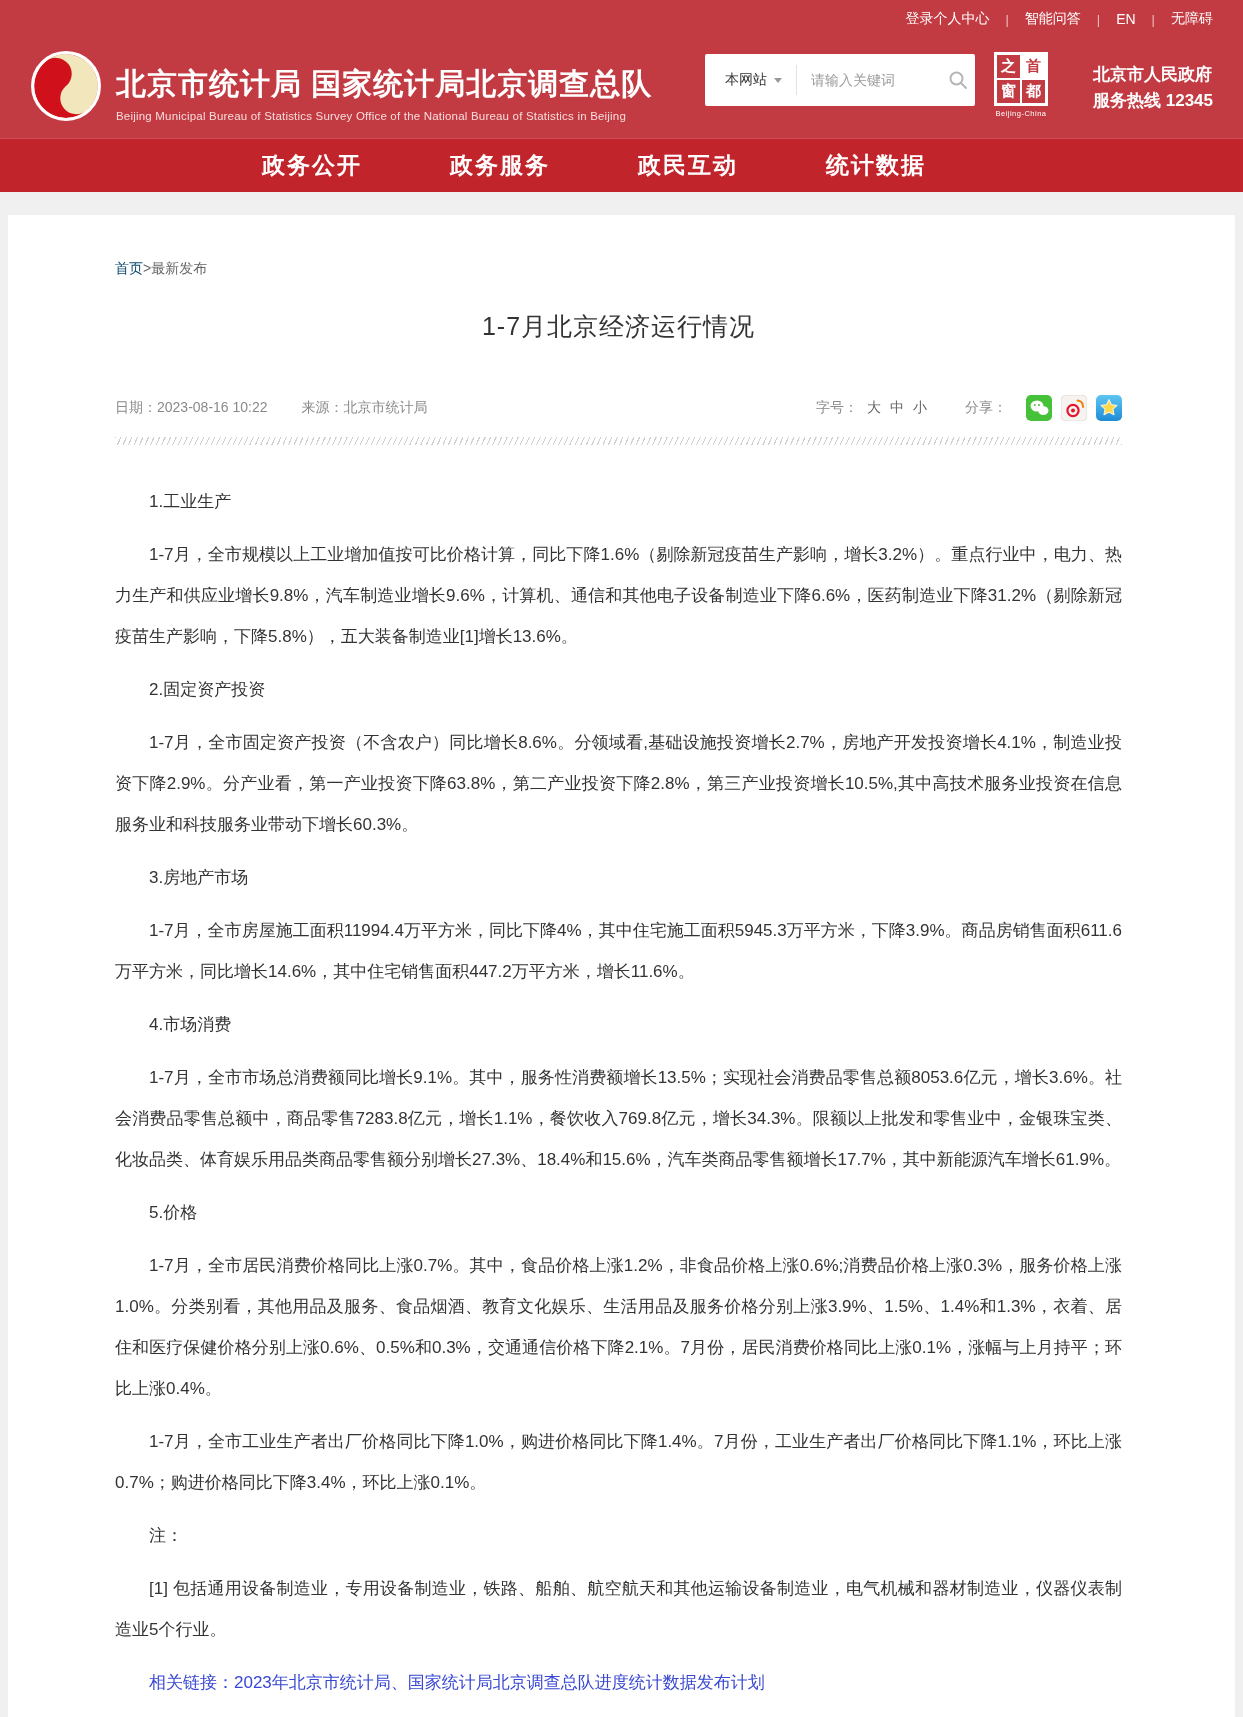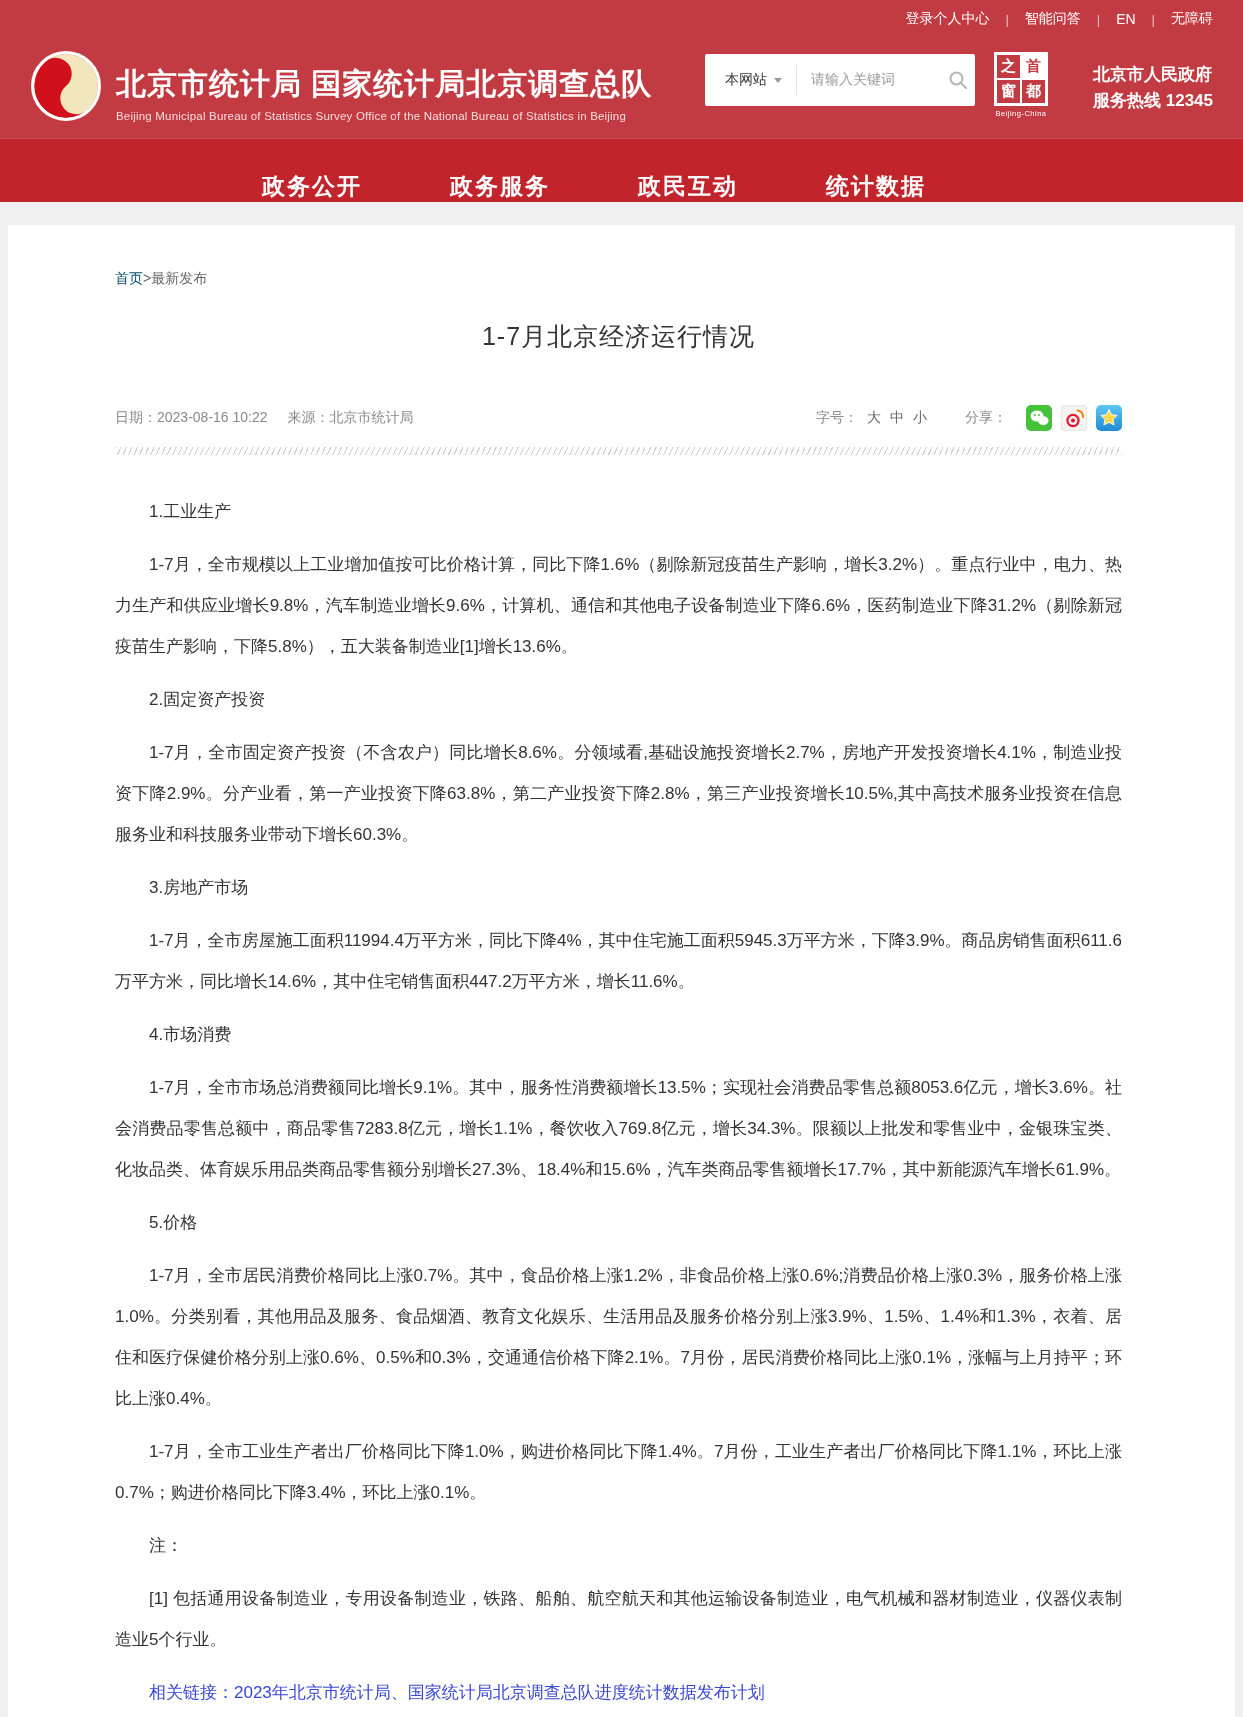--- a/index.html
+++ b/index.html
@@ -16,40 +16,40 @@
   .header { background:#c33b42; height:100px; position:relative; }
   .brand { position:absolute; left:30px; top:12px; display:flex; align-items:flex-end; }
   .logo { width:72px; height:72px; }
   .brand-text { margin-left:14px; }
   .brand-title { color:#fff; font-size:30px; font-weight:bold; letter-spacing:1px; line-height:40px; }
   .brand-sub { color:#f6dcdc; font-size:11.5px; margin-top:6px; letter-spacing:.2px; }
   .searchbox { position:absolute; left:705px; top:16px; width:270px; height:52px; background:#fff; border-radius:2px; display:flex; align-items:center; }
   .scope { display:flex; align-items:center; padding:0 14px 0 20px; font-size:14px; color:#333; cursor:pointer; white-space:nowrap; }
   .caret { width:0; height:0; border-left:4px solid transparent; border-right:4px solid transparent; border-top:5px solid #9a9a9a; margin-left:7px; }
   .sdiv { width:1px; height:30px; background:#e2e2e2; }
-  .searchbox input { flex:1; border:none; outline:none; font-size:14px; color:#0369a1; padding:0 6px 0 14px; min-width:0; font-family:Liberation Mono, monospace; }
+  .searchbox input { flex:1; border:none; outline:none; font-size:14px; color:#0369a1; padding:0 6px 0 14px; min-width:0; font-family:Liberation Sans, sans-serif; }
   .searchbox input::placeholder { color:#9b9b9b; }
   .mag { width:34px; display:flex; justify-content:center; cursor:pointer; }
   
   .capwin { position:absolute; left:992px; top:14px; width:58px; text-align:center; cursor:pointer; }
   .capgrid { width:54px; height:54px; border:2px solid #fff; display:grid; grid-template-columns:1fr 1fr; grid-template-rows:1fr 1fr; background:#c33b42; margin:0 auto; }
   .capgrid span { display:flex; align-items:center; justify-content:center; font-size:15px; font-weight:bold; color:#fff; border:1px solid #fff; }
   .capgrid span.inv { background:#fff; color:#c33b42; }
   .cap-caption { color:#fff; font-size:7.5px; letter-spacing:.5px; margin-top:3px; white-space:nowrap; }
   .hotline { position:absolute; right:30px; top:24px; color:#fff; font-size:17px; font-weight:bold; line-height:26px; text-align:left; }
   
-  .nav { background:#c2242c; height:64px; display:flex; align-items:flex-end; padding-left:262px; border-top:1px solid rgba(255,255,255,.18); }
+  .nav { background:#c2242c; height:54px; display:flex; align-items:center; padding-left:262px; border-top:1px solid rgba(255,255,255,.18); }
   .nav-item { color:#fff; font-size:23px; font-weight:bold; margin-right:88px; letter-spacing:2px; cursor:pointer; }
   
   .card { background:#fff; margin:23px 8px 0; min-height:1480px; padding:45px 113px 40px 107px; }
   .breadcrumb { font-size:14px; color:#666; }
   .breadcrumb a { color:#0c4a6e; text-decoration:none; cursor:pointer; }
   .art-title { text-align:center; font-size:25px; font-weight:400; color:#333; margin-top:32px; letter-spacing:1px; }
   .meta { display:flex; justify-content:space-between; align-items:center; margin-top:52px; font-size:14px; color:#8a8a8a; }
-  .meta-left { display:flex; gap:20px; }
+  .meta-left { display:flex; gap:34px; }
   .meta-right { display:flex; align-items:center; }
   .size-btn { color:#666; margin-left:9px; cursor:pointer; }
   .share-label { margin-left:38px; margin-right:10px; }
   .share-icon { width:26px; height:26px; margin-left:9px; cursor:pointer; display:inline-block; vertical-align:middle; }
   .hatch { height:8px; margin-top:16px;
     background:repeating-linear-gradient(115deg,#cfcfcf 0 1px,transparent 1px 5px); }
   
   article { font-size:17px; line-height:41px; color:#333; text-align:justify; }
   article p { text-indent:2em; margin-top:12px; }
   p.sec-head { margin-top:36px; }

